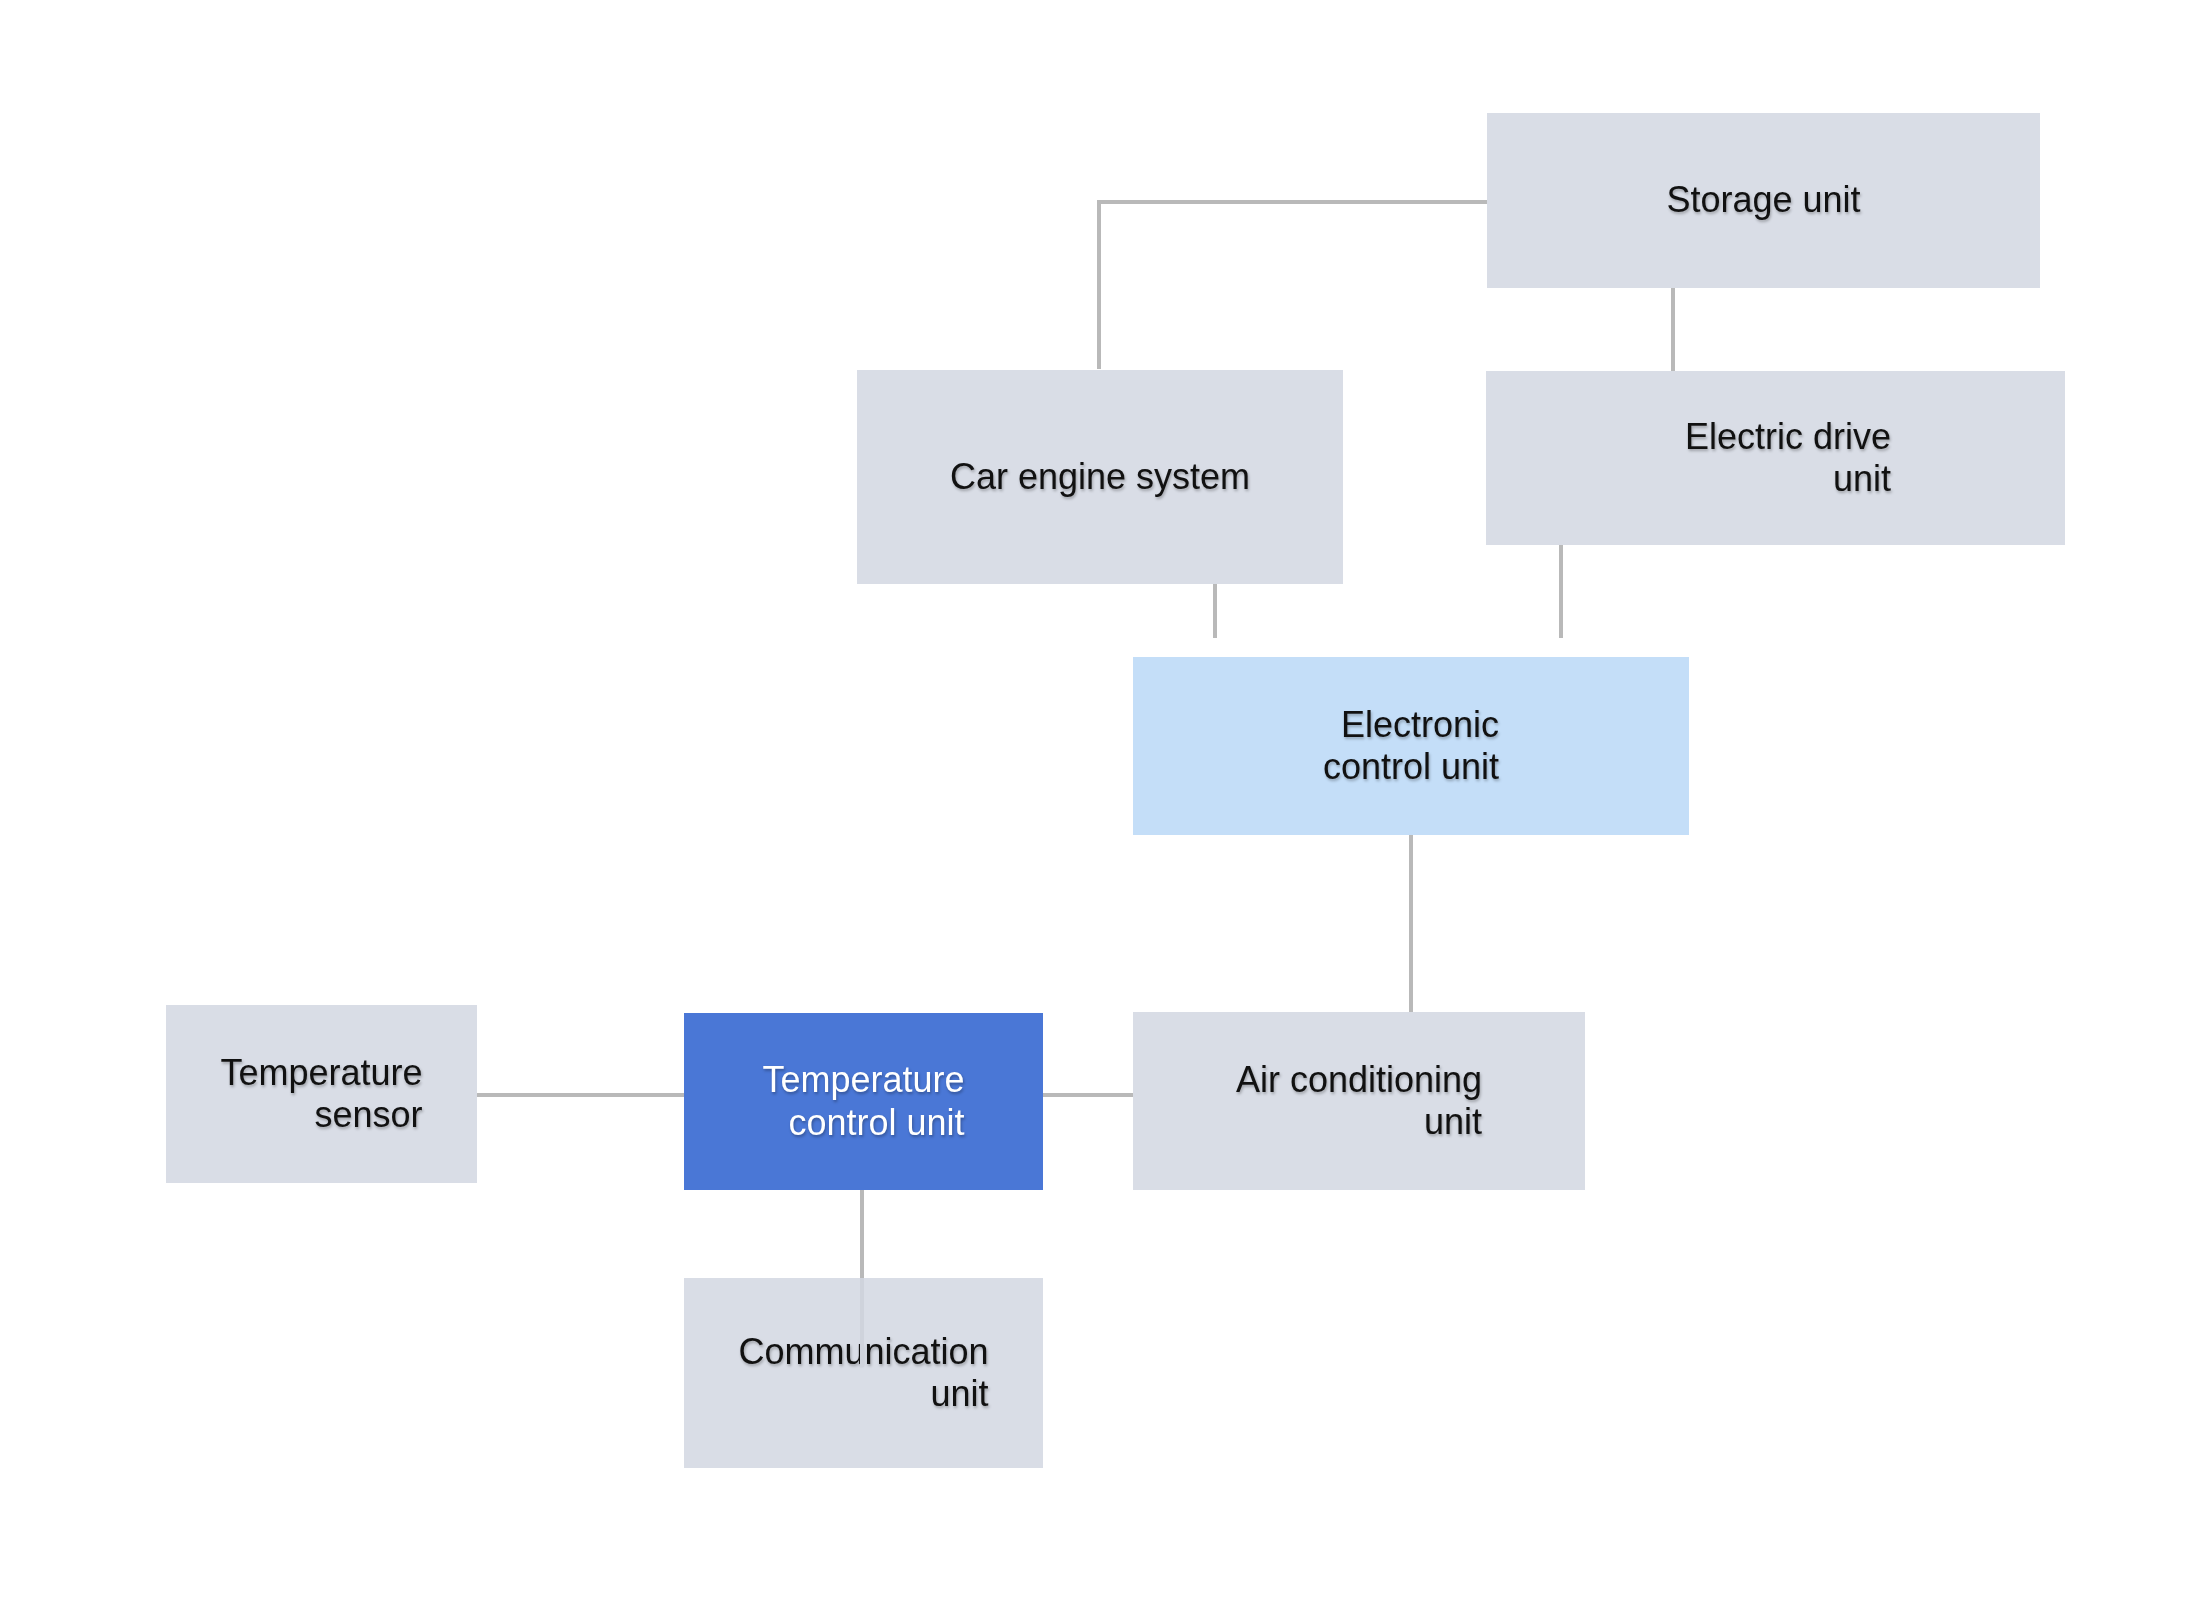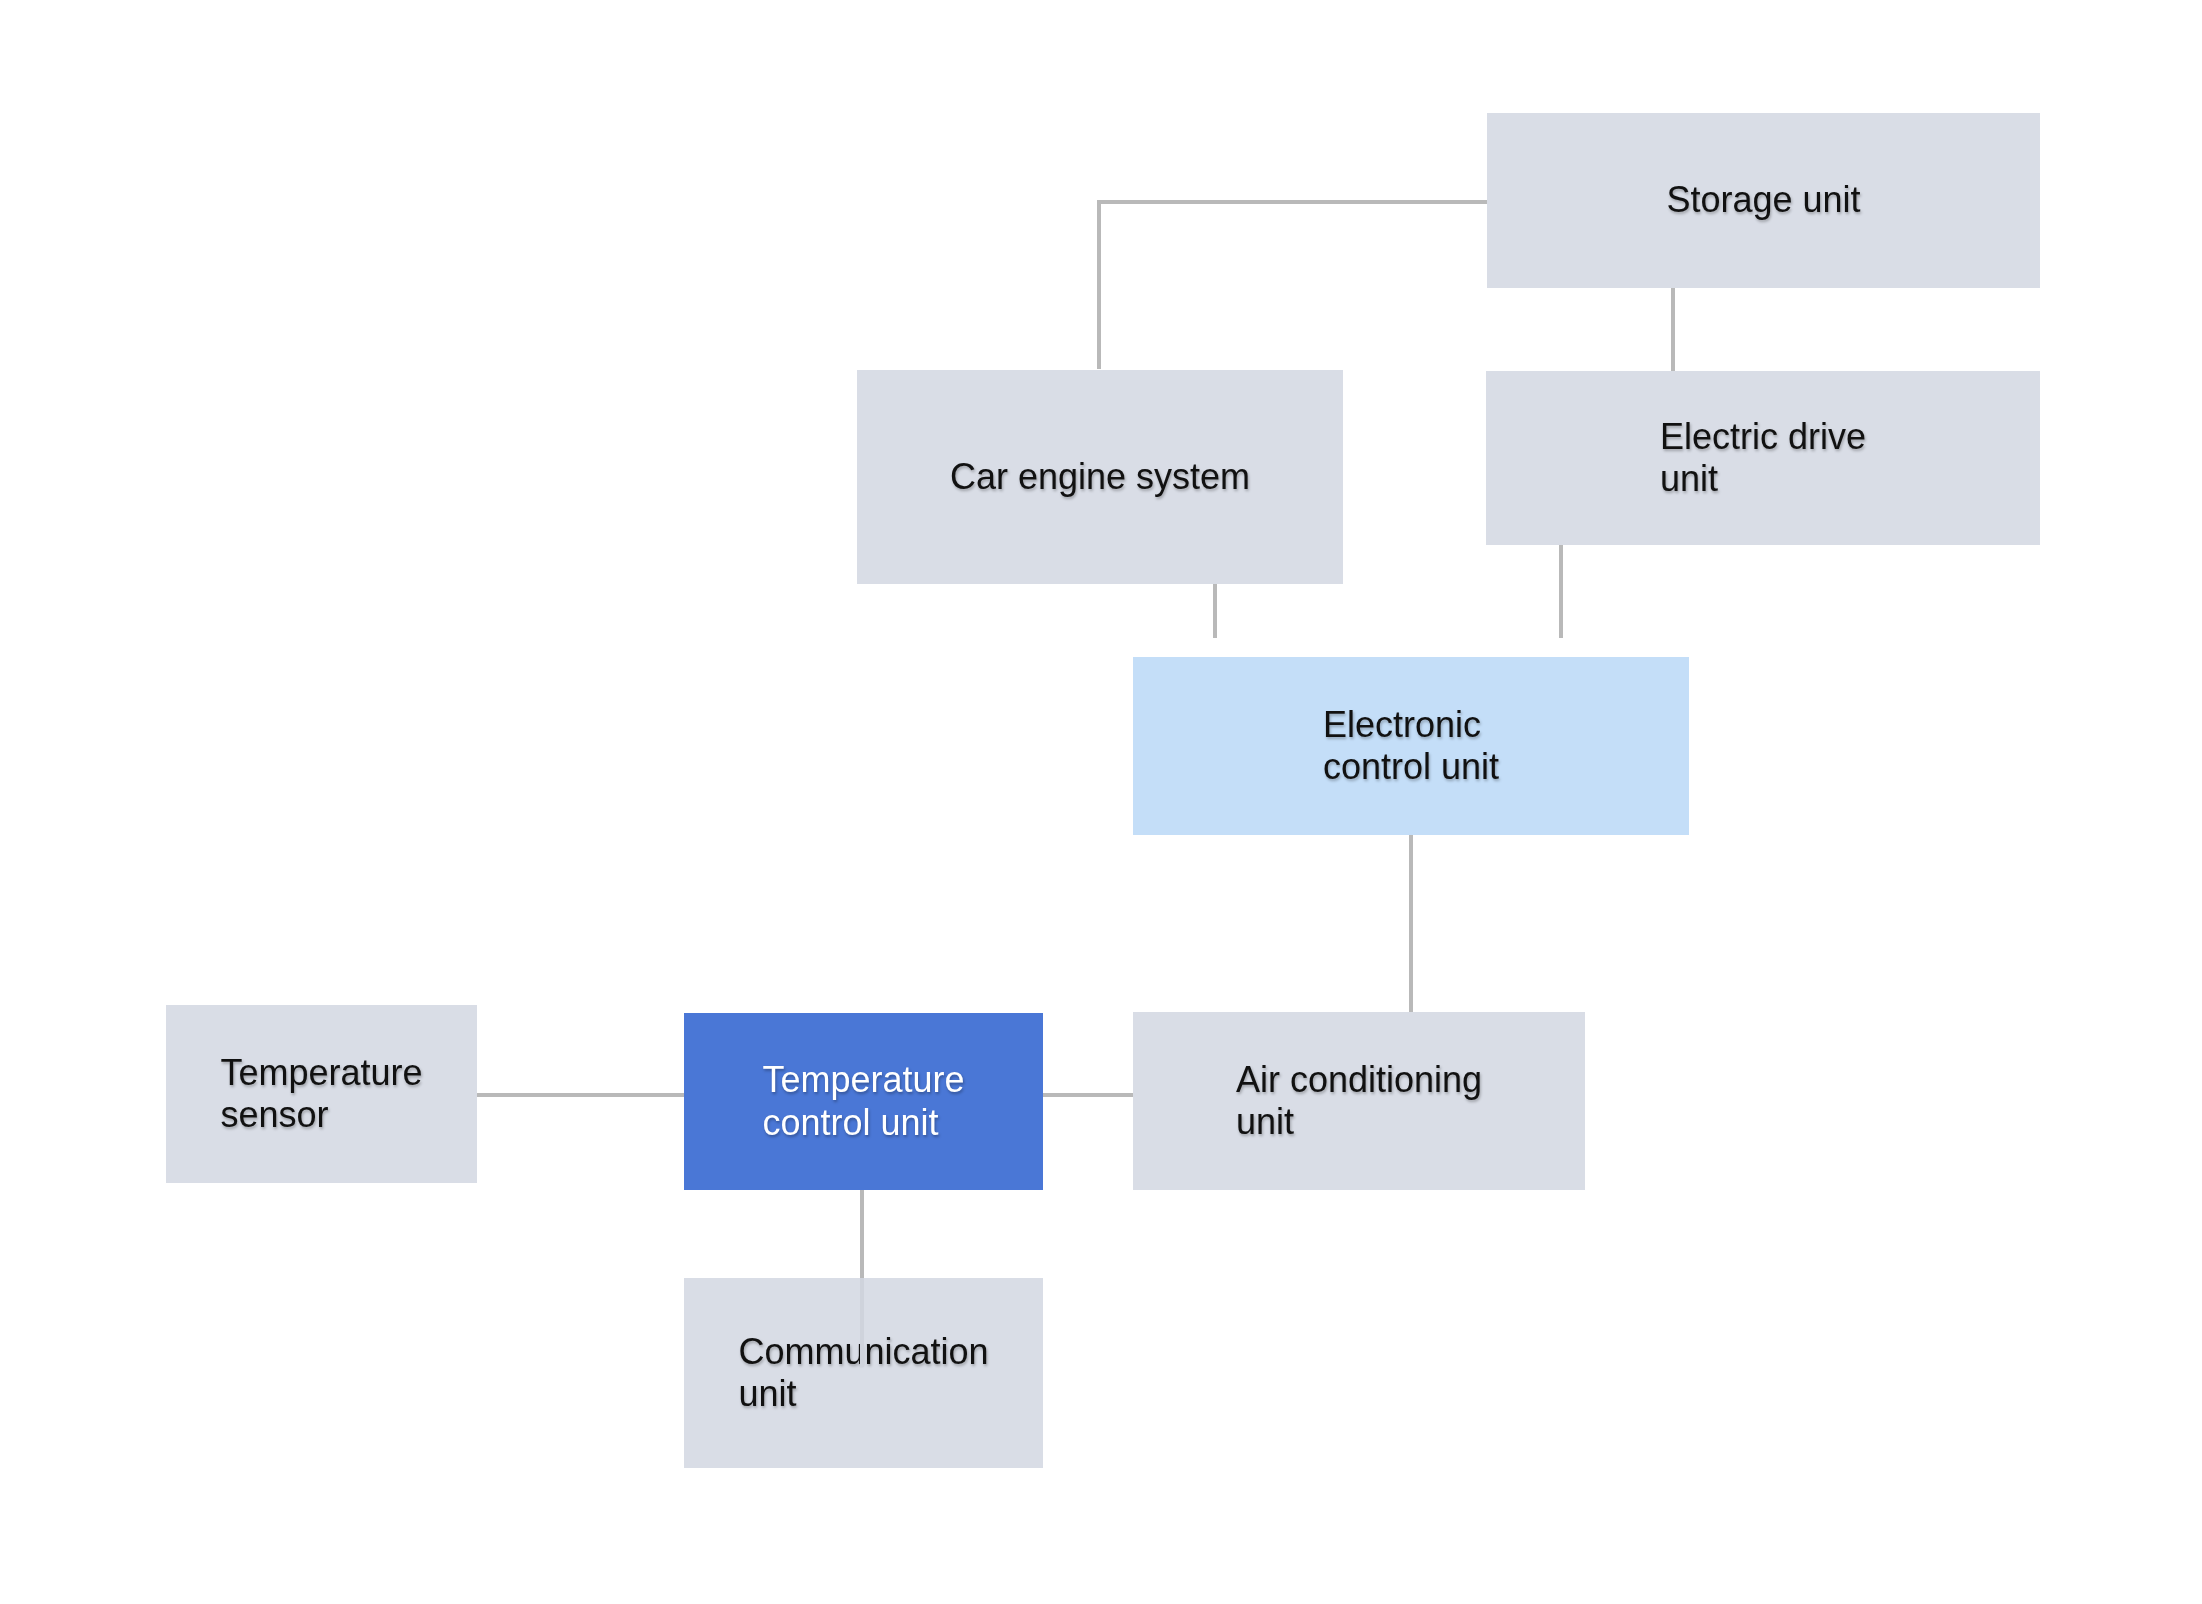--- a/index.html
+++ b/index.html
@@ -21,34 +21,34 @@
     top: 0;
     width: 2202px;
     height: 1604px;
     pointer-events: none;
   }
   .node {
     position: absolute;
     display: flex;
     align-items: center;
     justify-content: center;
-    text-align: left;
+    text-align: right;
     font-size: 36px;
     line-height: 1.18;
     color: #111111;
     white-space: pre-line;
     text-shadow: 1px 2px 3px rgba(0,0,0,0.28);
   }
   .node.fill-default   { background: #d9dde6; }
   .node.fill-light-blue{ background: #c4def8; }
   .node.fill-blue      { background: #4a77d6; color: #ffffff; text-shadow: 1px 2px 3px rgba(0,0,0,0.30); }
 
   .node-storage       { left: 1487px; top: 113px;  width: 553px; height: 175px; }
   .node-car-engine    { left: 857px;  top: 370px;  width: 486px; height: 214px; }
-  .node-electric      { left: 1486px; top: 371px;  width: 554px; height: 174px; }
+  .node-electric      { left: 1486px; top: 371px;  width: 554px; height: 174px; padding-left: 25px; }
   .node-ecu           { left: 1133px; top: 638px;  width: 556px; height: 178px; margin-top: 19px; }
   .node-temp-sensor   { left: 166px;  top: 1005px; width: 311px; height: 178px; }
   .node-temp-control  { left: 684px;  top: 1013px; width: 359px; height: 177px; }
   .node-air-cond      { left: 1133px; top: 1012px; width: 452px; height: 178px; }
   .node-comm          { left: 684px;  top: 1278px; width: 359px; height: 190px; }
 </style>
 </head>
 <body>
 
 <div class="canvas">

